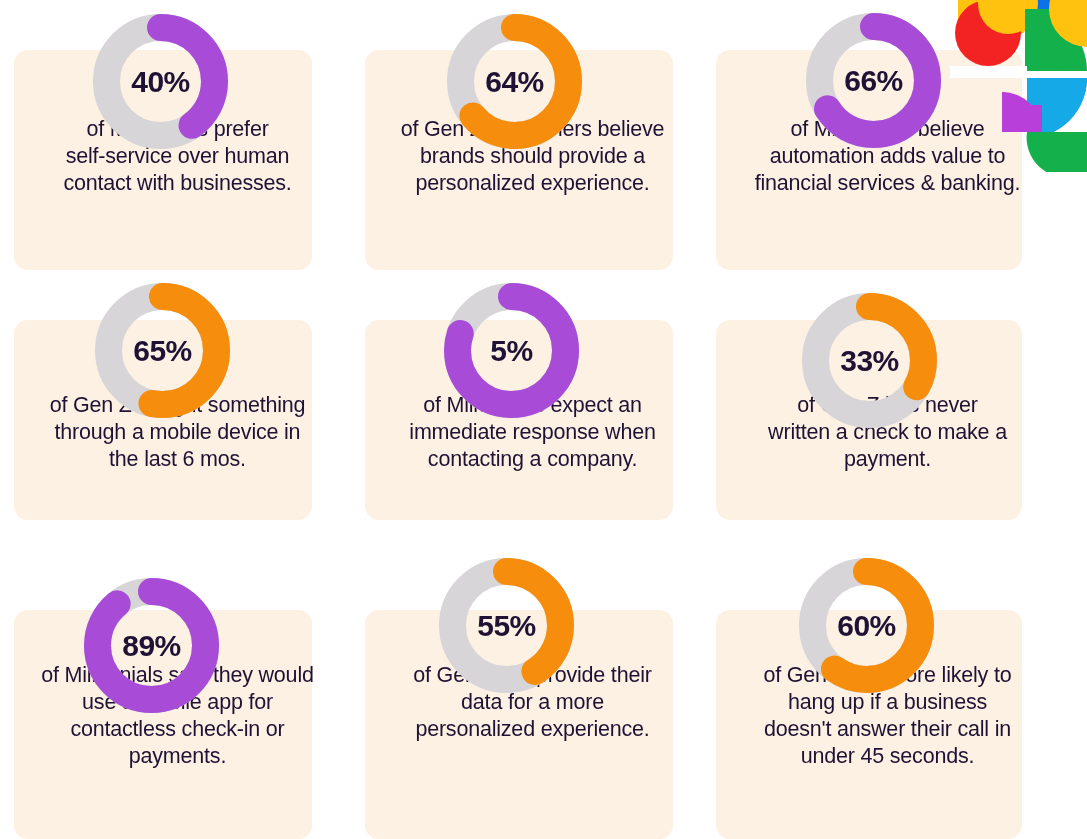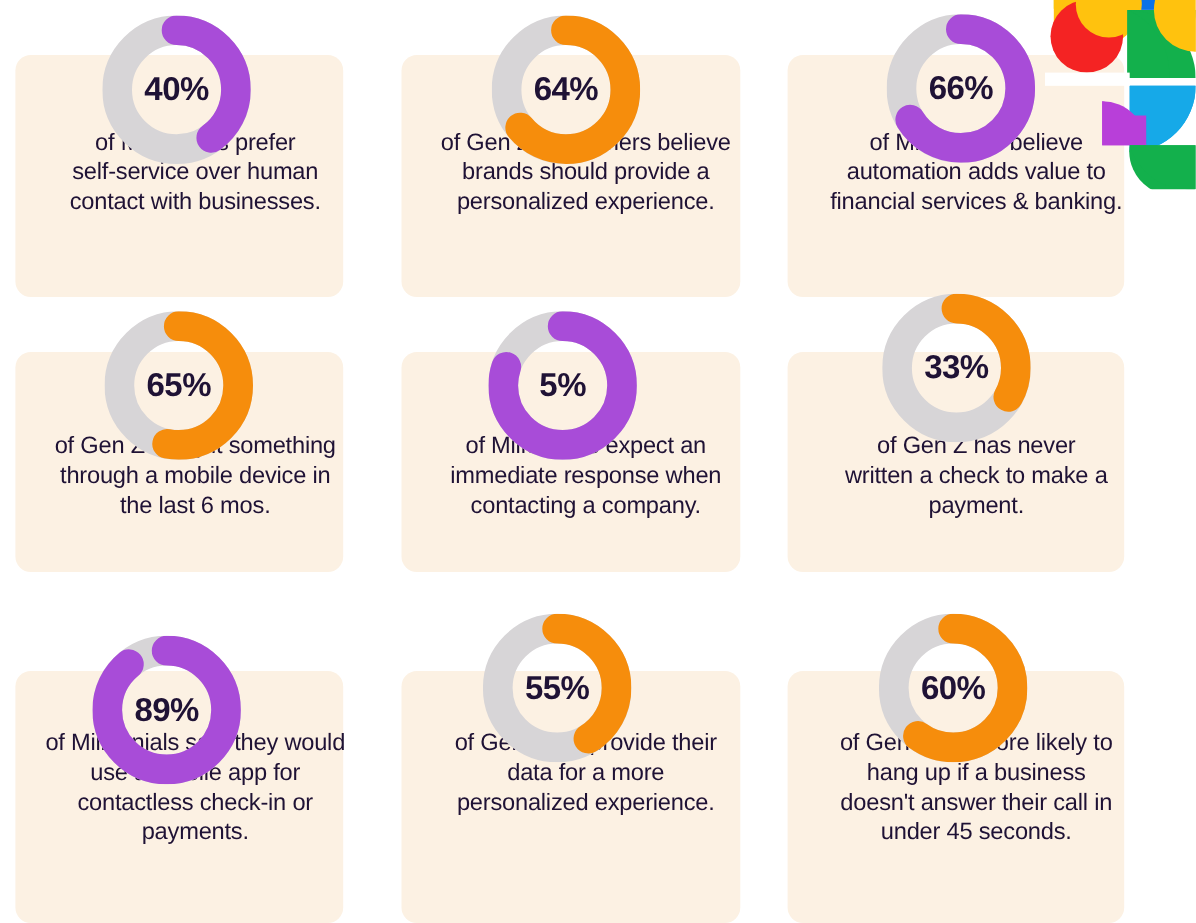--- a/index.html
+++ b/index.html
@@ -195,21 +195,21 @@
   </svg>
         <div class="pct">65%</div>
       </div>
       <div class="donut" style="left: 444px; top: 283px;">
   <svg viewBox="0 0 135 135" xmlns="http://www.w3.org/2000/svg">
     <circle cx="67.5" cy="67.5" r="54" fill="none" stroke="#D7D5D7" stroke-width="27"></circle>
     <circle cx="67.5" cy="67.5" r="54" fill="none" stroke="#A84CD8" stroke-width="27" stroke-linecap="round" stroke-dasharray="271.43 67.86" transform="rotate(-90 67.5 67.5)"></circle>
   </svg>
         <div class="pct">5%</div>
       </div>
-      <div class="donut" style="left: 802px; top: 267px;">
+      <div class="donut" style="left: 802px; top: 293px;">
   <svg viewBox="0 0 135 135" xmlns="http://www.w3.org/2000/svg">
     <circle cx="67.5" cy="67.5" r="54" fill="none" stroke="#D7D5D7" stroke-width="27"></circle>
     <circle cx="67.5" cy="67.5" r="54" fill="none" stroke="#F68D0C" stroke-width="27" stroke-linecap="round" stroke-dasharray="112.15 227.14" transform="rotate(-90 67.5 67.5)"></circle>
   </svg>
         <div class="pct">33%</div>
       </div>
       <div class="donut" style="left: 84px; top: 578px;">
   <svg viewBox="0 0 135 135" xmlns="http://www.w3.org/2000/svg">
     <circle cx="67.5" cy="67.5" r="54" fill="none" stroke="#D7D5D7" stroke-width="27"></circle>
     <circle cx="67.5" cy="67.5" r="54" fill="none" stroke="#A84CD8" stroke-width="27" stroke-linecap="round" stroke-dasharray="301.59 37.70" transform="rotate(-90 67.5 67.5)"></circle>

